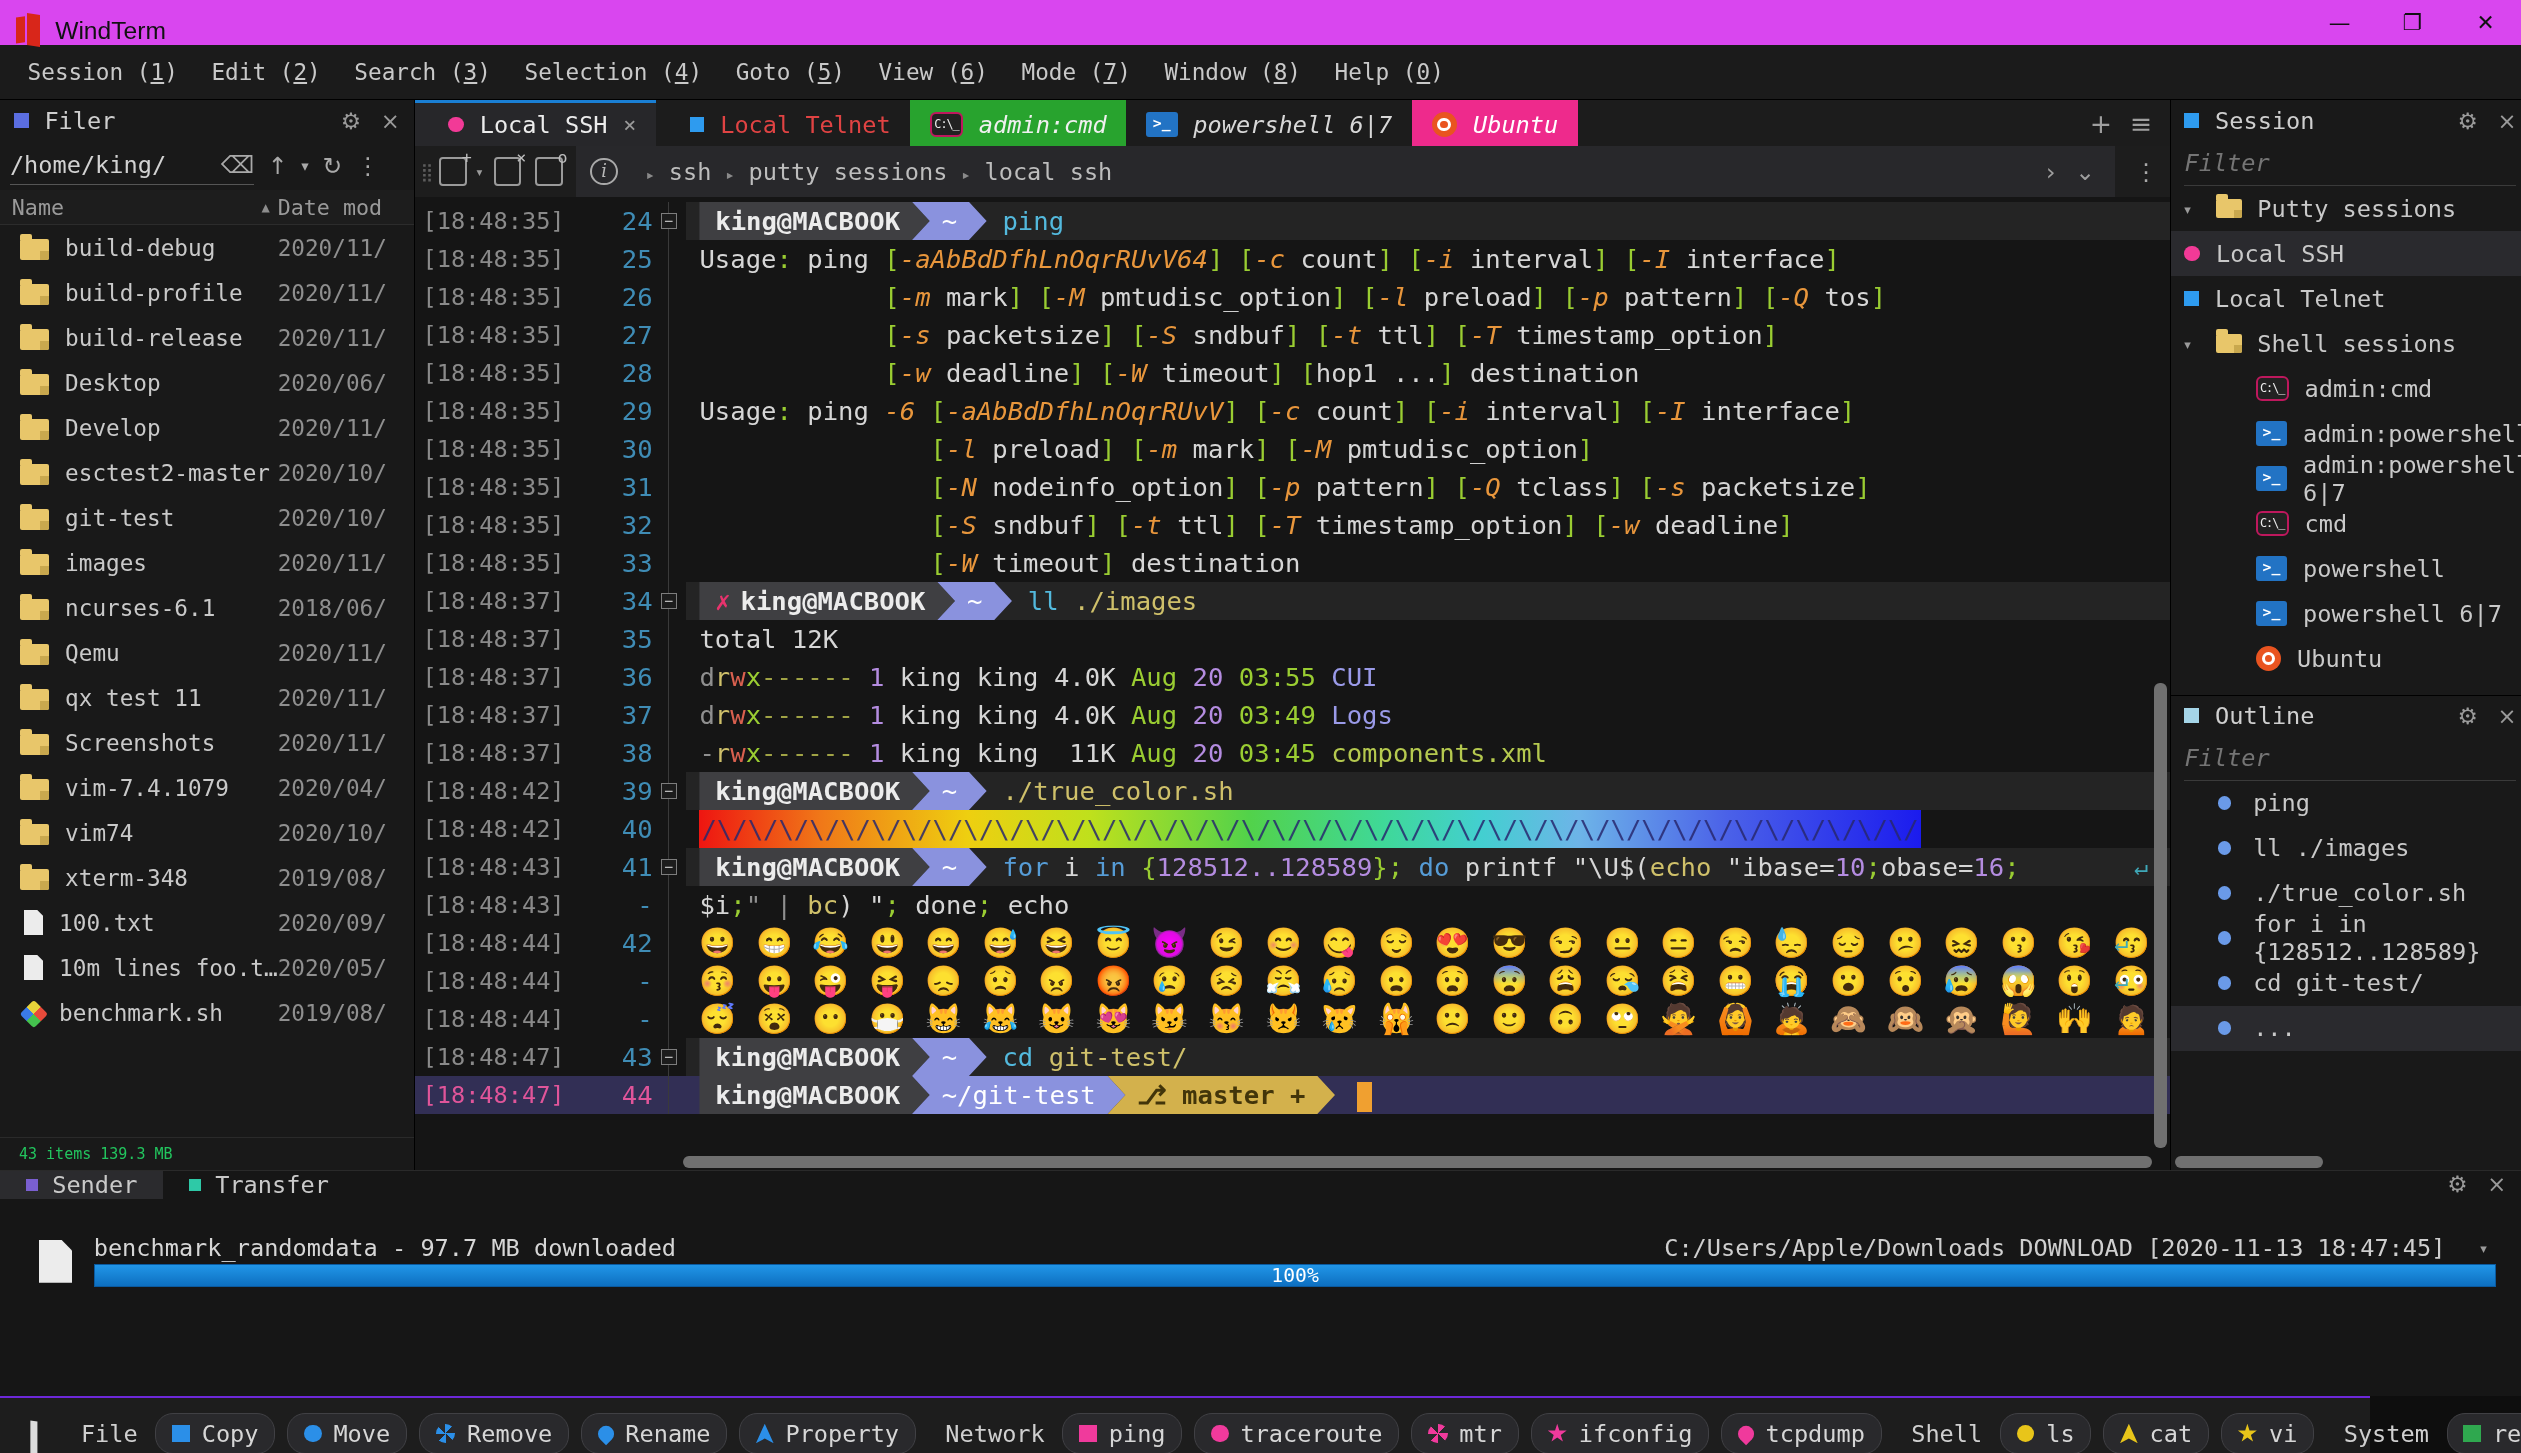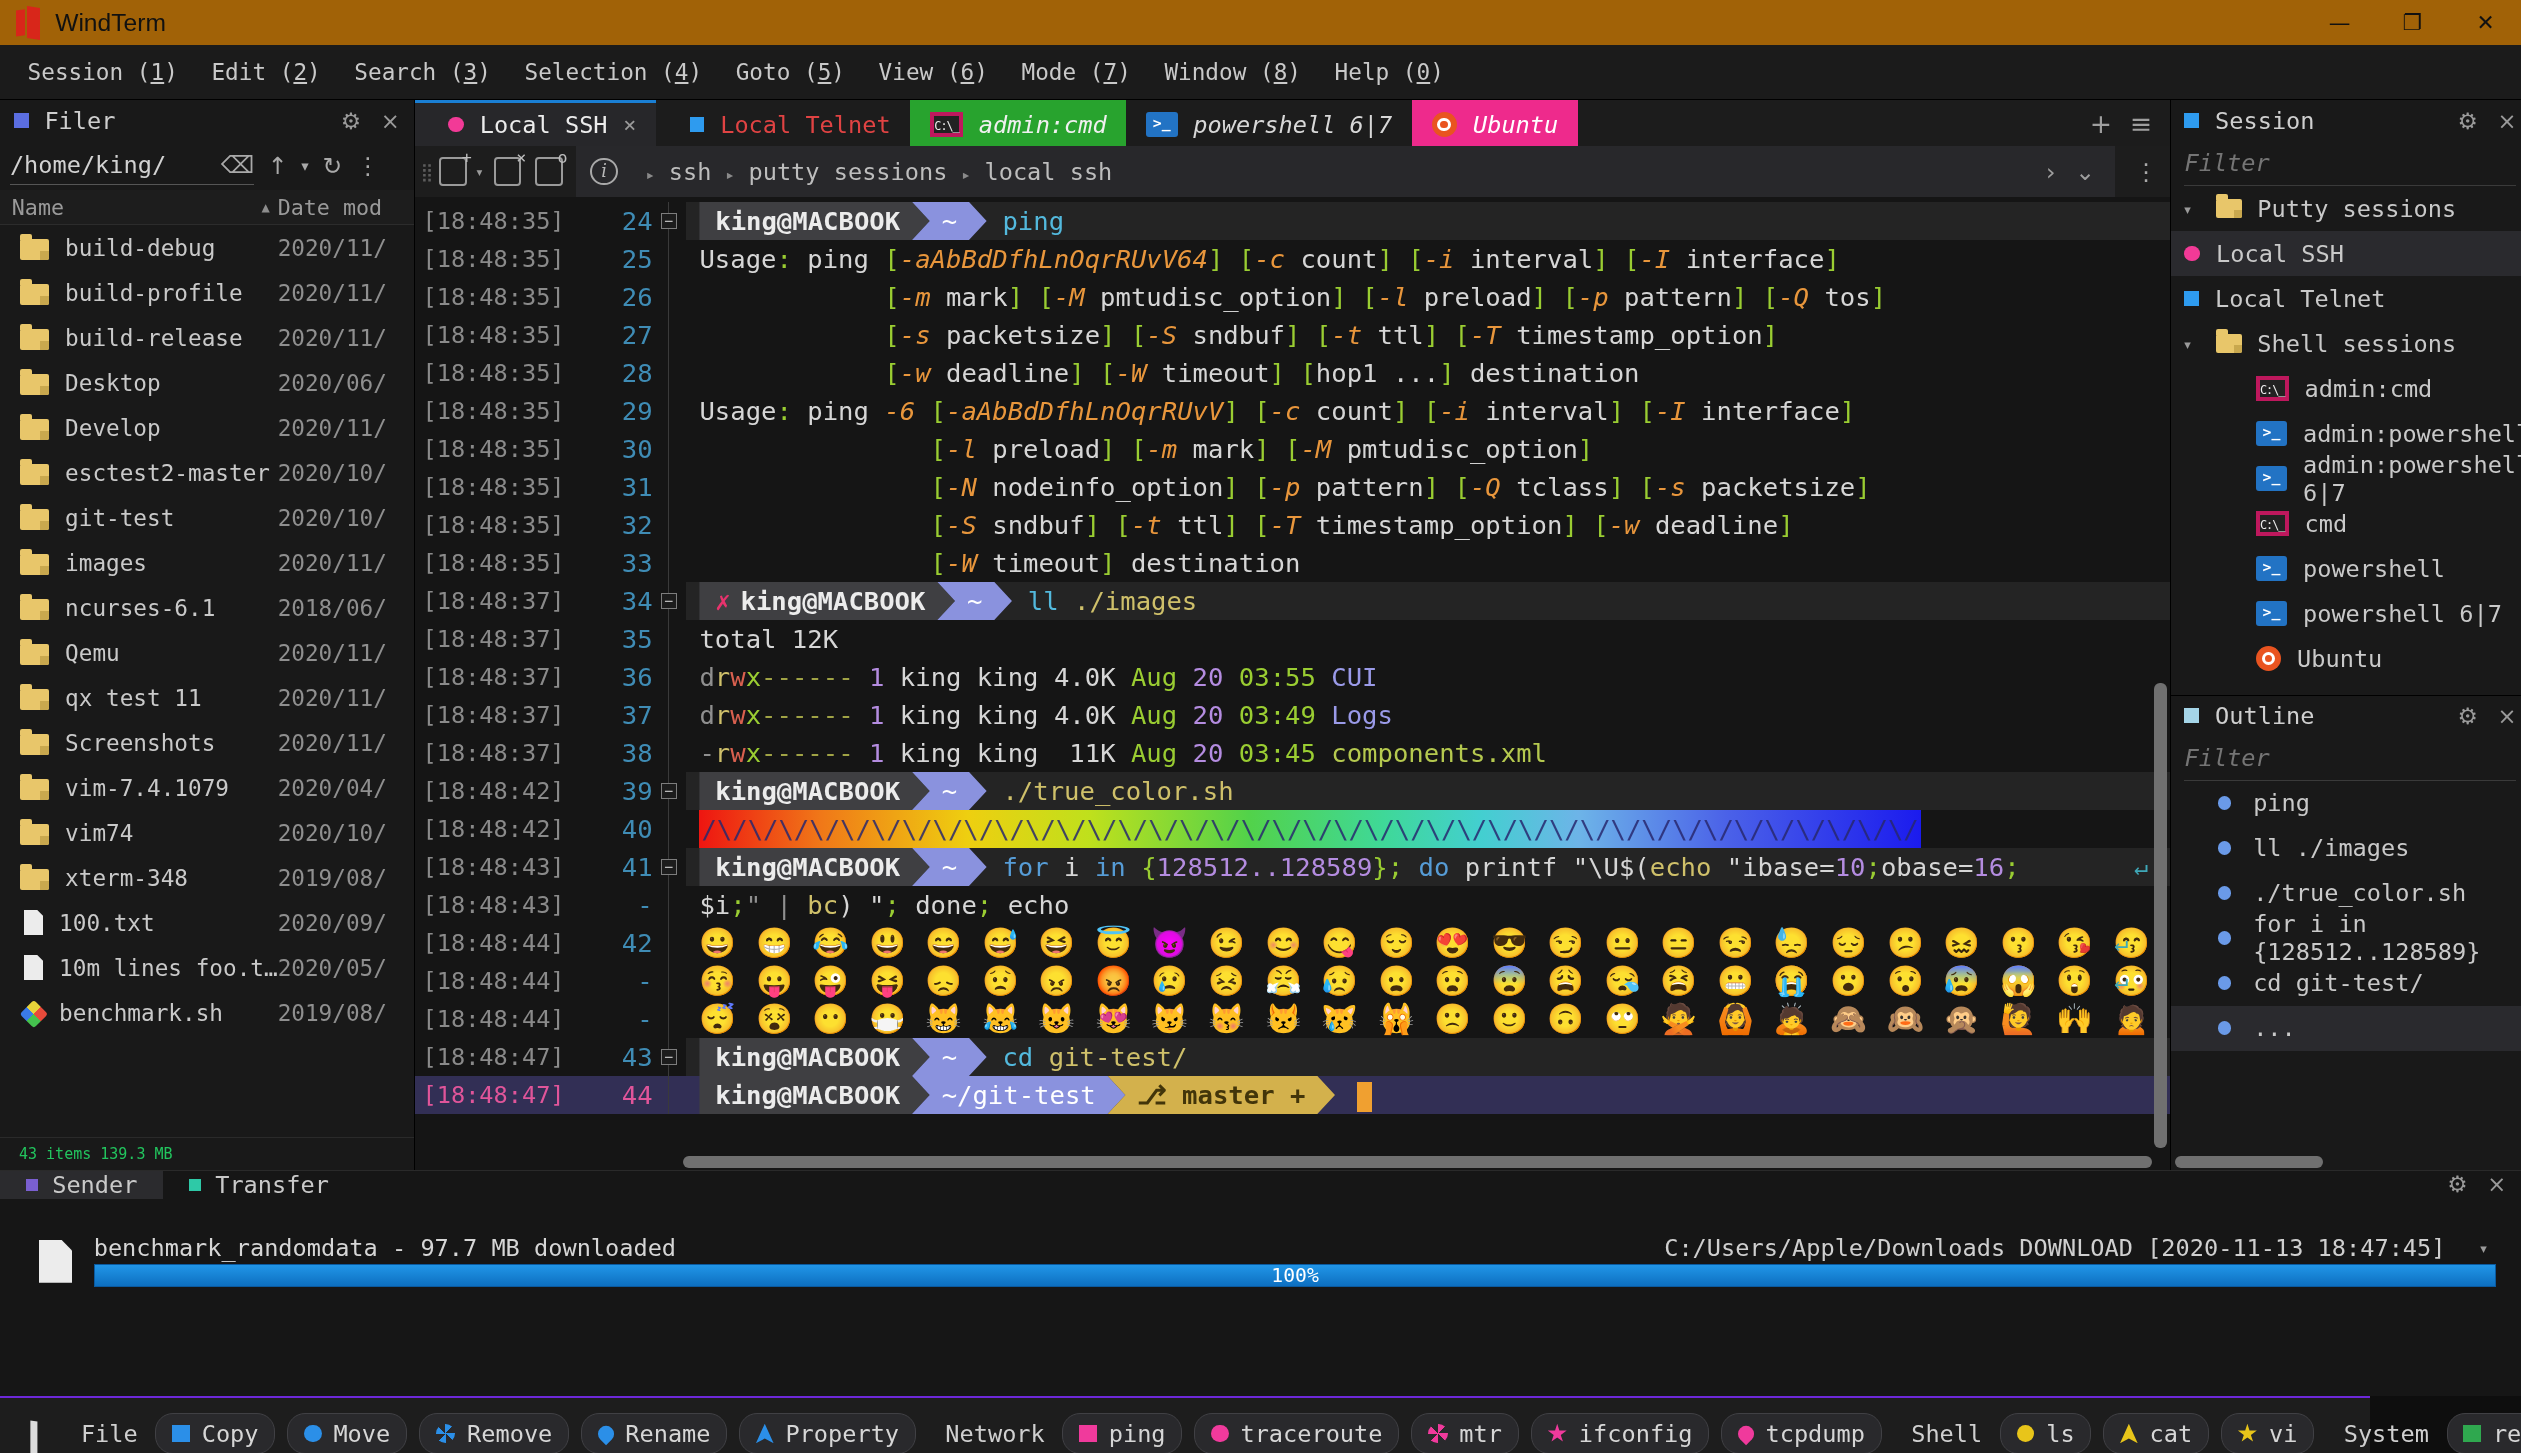--- a/index.html
+++ b/index.html
@@ -1,20 +1,20 @@
 <!DOCTYPE html>
 <html><head>
 <meta charset="utf-8">
 <style>
   *{box-sizing:border-box;margin:0;padding:0}
   html,body{width:2522px;height:1454px;overflow:hidden;background:#0e0e0e;
     font-family:"DejaVu Sans Mono",monospace;-webkit-font-smoothing:antialiased}
   u{text-decoration:underline}
   
-  #titlebar{height:45px;background:#a16207;display:flex;align-items:center;position:relative}
+  #titlebar{height:45px;background:#d946ef;display:flex;align-items:flex-end;position:relative}
   .logo{width:29.6px;height:31.5px;margin-left:13.8px;position:relative}
   .logo::before{content:"";position:absolute;left:2px;top:3px;width:8.9px;height:25.6px;background:#d8261a;transform:skewY(-8deg)}
   .logo::after{content:"";position:absolute;left:12.8px;top:0;width:12.8px;height:31.5px;background:#d8261a;transform:skewY(9deg)}
   .win-title{margin-left:11.8px;font-family:"Liberation Sans",sans-serif;font-size:24.6px;color:#111}
   .win-controls{position:absolute;right:0;top:0;height:45px;display:flex}
   .win-btn{width:73px;height:45px;display:flex;align-items:center;justify-content:center;font-size:21.7px;color:#111;font-family:"DejaVu Sans",sans-serif}
   
   #menubar{height:55px;background:#1b1b1b;border-bottom:1px solid #000;display:flex;align-items:center;padding-left:17.7px}
   .menu-item{color:#c9c9c9;font-size:22.7px;margin-right:13.8px;padding:5.9px 9.9px}
   
@@ -46,21 +46,21 @@
   .fdate{width:136px;color:#8f8f8f;font-size:22.7px}
   .statusbar{height:33px;border-top:1px solid #2a2a2a;color:#22c55e;font-size:15px;display:flex;align-items:center;padding-left:19px;flex:0 0 auto}
   
   #center{flex:1;display:flex;flex-direction:column;background:#151515;position:relative}
   #tabbar{height:46px;background:#1c1c1c;display:flex;align-items:stretch;flex:0 0 auto}
   .tab{display:flex;align-items:center;padding:0 19.7px;font-size:23.6px;color:#bdbdbd;border-top:3px solid transparent}
   .tab.active{background:#27272a;border-top:3px solid #1a7fd4;color:#ececec}
   .tab .lbl.it{font-style:italic}
   .ic-dot{width:15.8px;height:15.8px;border-radius:50%;background:currentColor;margin-right:11.8px}
   .ic-sq{width:14.8px;height:14.8px;background:currentColor;margin-right:11.8px}
-  .cmd-ic{width:33px;height:24.6px;border:4px solid #be185d;border-radius:0;background:#222;color:#eee;font-size:11.8px;line-height:20.7px;text-align:center;margin-right:9.9px;letter-spacing:-1px}
+  .cmd-ic{width:33px;height:24.6px;border:2px solid #be185d;border-radius:6px;background:#222;color:#eee;font-size:11.8px;line-height:20.7px;text-align:center;margin-right:9.9px;letter-spacing:-1px}
   .ps-ic{width:31.5px;height:24.6px;border-radius:3px;background:#2273c4;color:#fff;font-size:14.8px;font-weight:bold;line-height:22.7px;text-align:center;margin-right:9.9px}
   .ubuntu-ic{width:25.6px;height:25.6px;border-radius:50%;background:#e95420;margin-right:9.9px;position:relative}
   .ubuntu-ic::before{content:"";position:absolute;left:5.9px;top:5.9px;width:13.8px;height:13.8px;border:3px solid #fff;border-radius:50%;box-sizing:border-box}
   .tab-close{margin-left:15.8px;color:#9a9a9a;font-size:21.7px}
   .tabbar-sp{flex:1}
   .tabbar-btn{align-self:center;color:#9e9e9e;font-size:26.6px;margin-right:17.7px;font-family:"DejaVu Sans",sans-serif}
   
   #breadrow{height:51px;background:#1d1d1d;display:flex;align-items:center;flex:0 0 auto}
   .drag-dots{color:#5c5c5c;font-size:17.7px;margin:0 7.9px 0 5.9px;letter-spacing:-2px}
   .doc-btn{width:27.6px;height:29.6px;border:2px solid #9a9a9a;border-radius:3.9px;position:relative;margin-right:13.8px}

